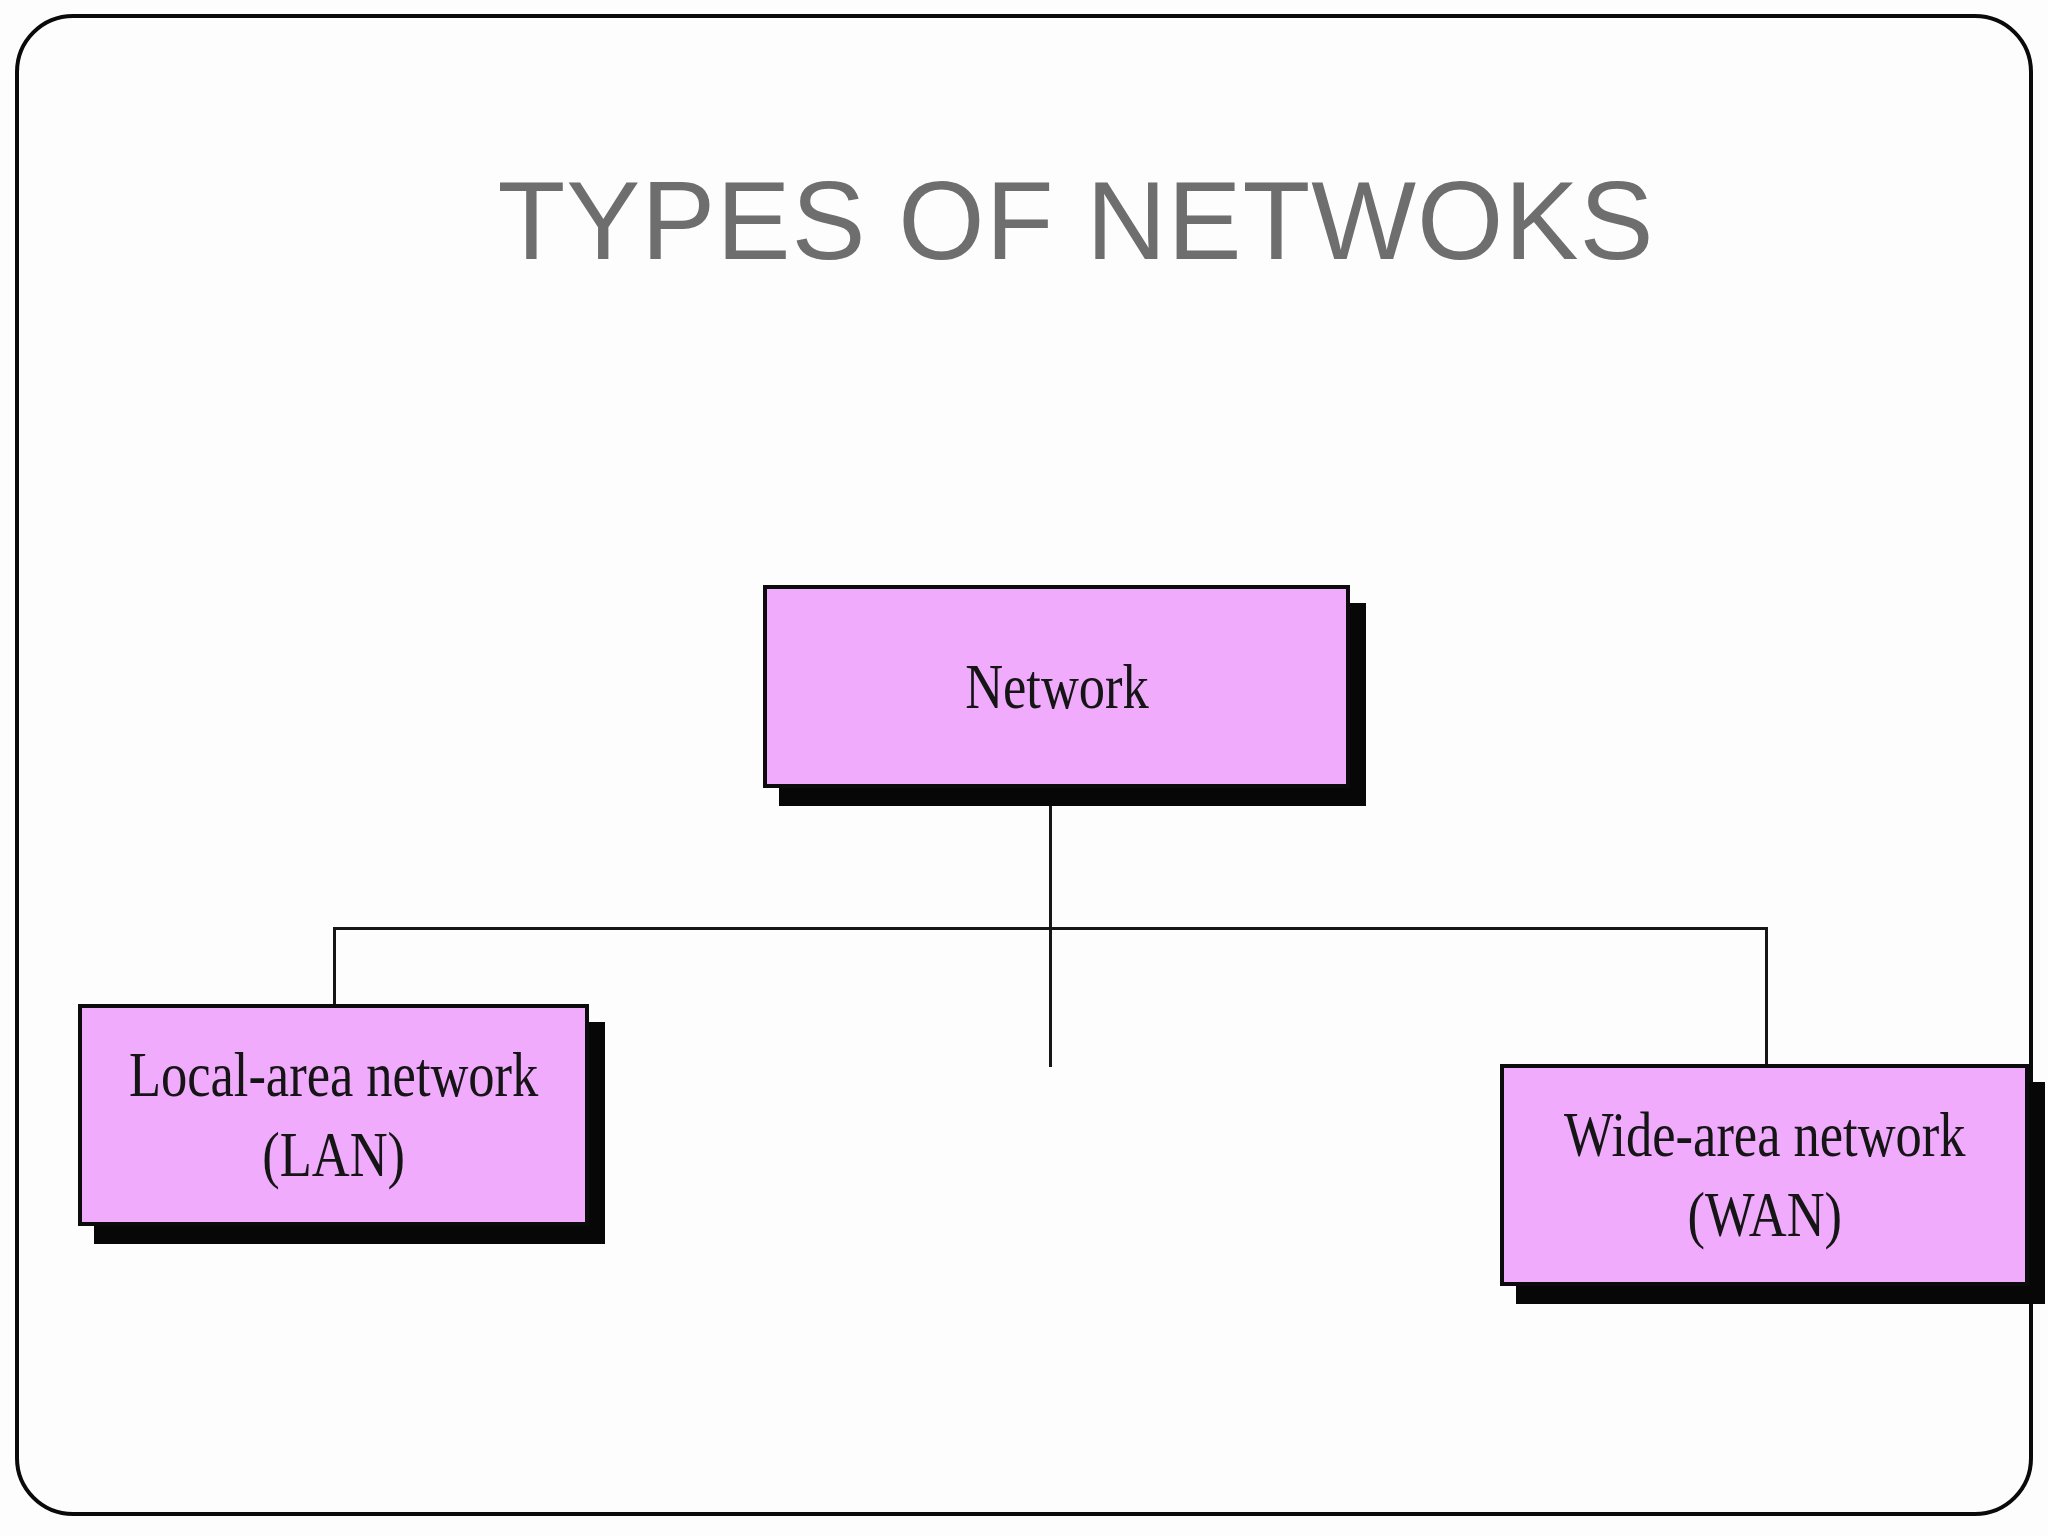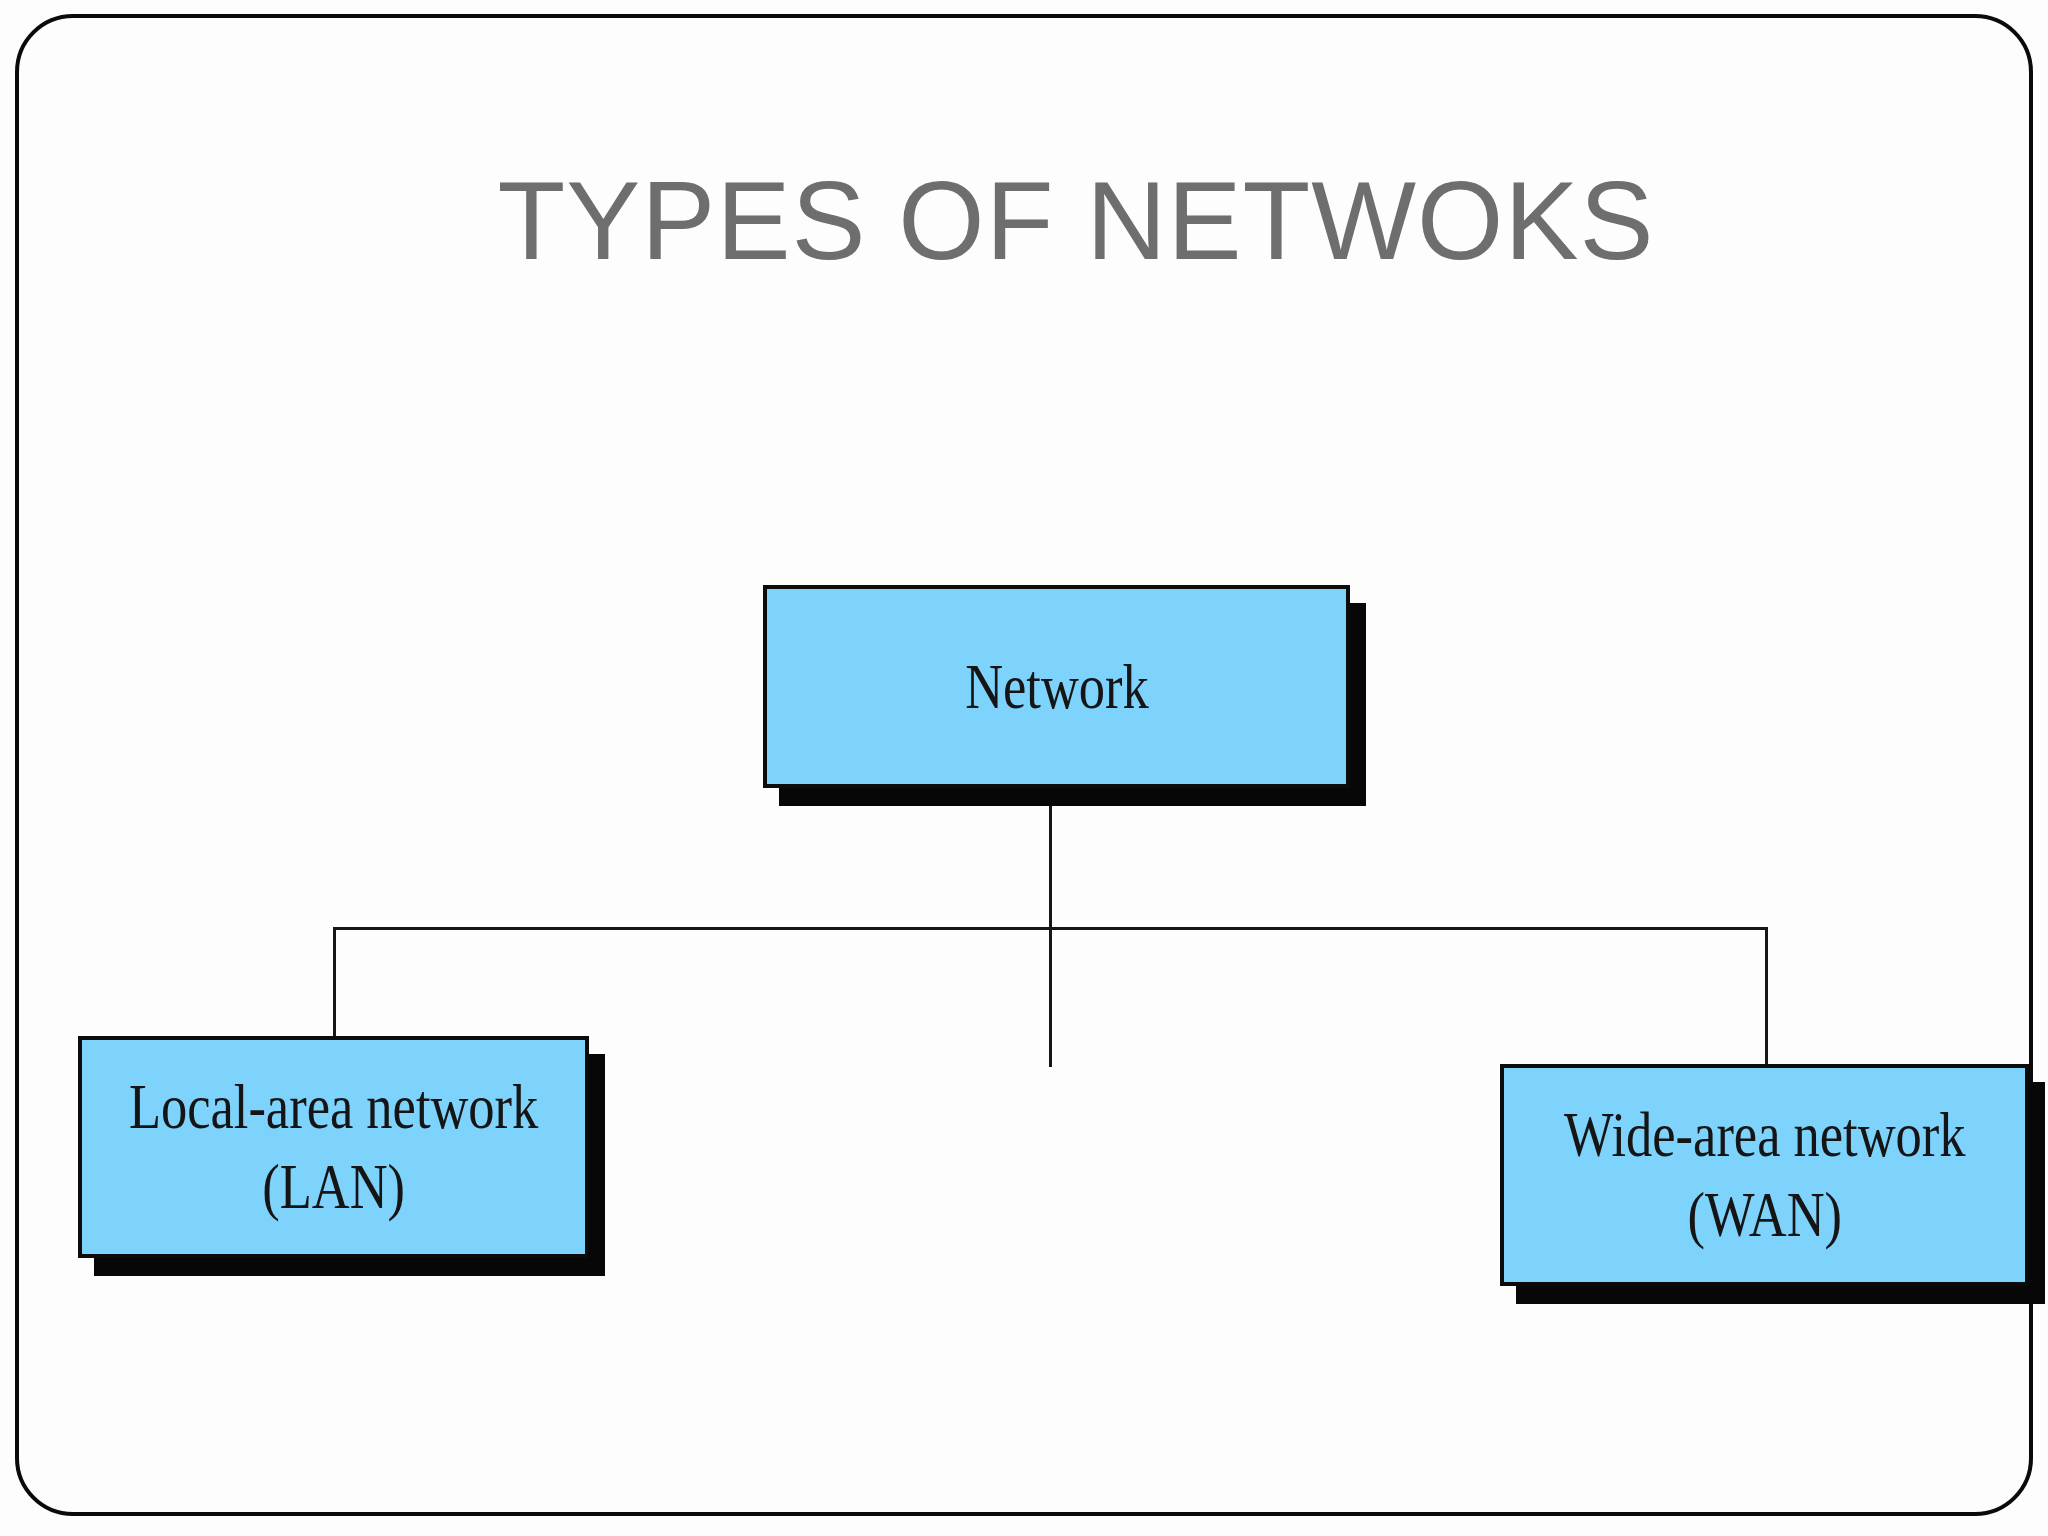--- a/index.html
+++ b/index.html
@@ -50,40 +50,40 @@
   }
   .line-root-stem   { left: 1049px; top: 786px;  width: 3px;    height: 144px; }
   .line-rail        { left: 333px;  top: 927px;  width: 1435px; height: 3px; }
   .line-drop-left   { left: 333px;  top: 927px;  width: 3px;    height: 140px; }
   .line-drop-middle { left: 1049px; top: 927px;  width: 3px;    height: 140px; }
   .line-drop-right  { left: 1765px; top: 927px;  width: 3px;    height: 140px; }
   
   .node {
     position: absolute;
     box-sizing: border-box;
-    background: #7dd3fc;
+    background: #f0abfc;
     border: 4px solid #0c0c0c;
     box-shadow: 16px 18px 0 0 #070707;
     display: flex;
     align-items: center;
     justify-content: center;
     text-align: center;
     color: #151515;
     font-family: "Liberation Serif", "DejaVu Serif", serif;
     font-size: 64px;
     line-height: 1.25;
   }
   .node .box-label {
     display: inline-block;
     transform: scaleX(0.82);
     transform-origin: 50% 50%;
     white-space: nowrap;
   }
   .node-network { left: 763px;  top: 585px;  width: 587px; height: 203px; }
-  .node-lan     { left: 78px;   top: 1036px; width: 511px; height: 222px; }
+  .node-lan     { left: 78px;   top: 1004px; width: 511px; height: 222px; }
   .node-man     { left: 764px;  top: 1064px; width: 586px; height: 222px; }
   .node-wan     { left: 1500px; top: 1064px; width: 529px; height: 222px; justify-content: center; }
 </style>
 </head>
 <body>
 
 <div class="stage">
 
   <div class="slide-frame"></div>
 

